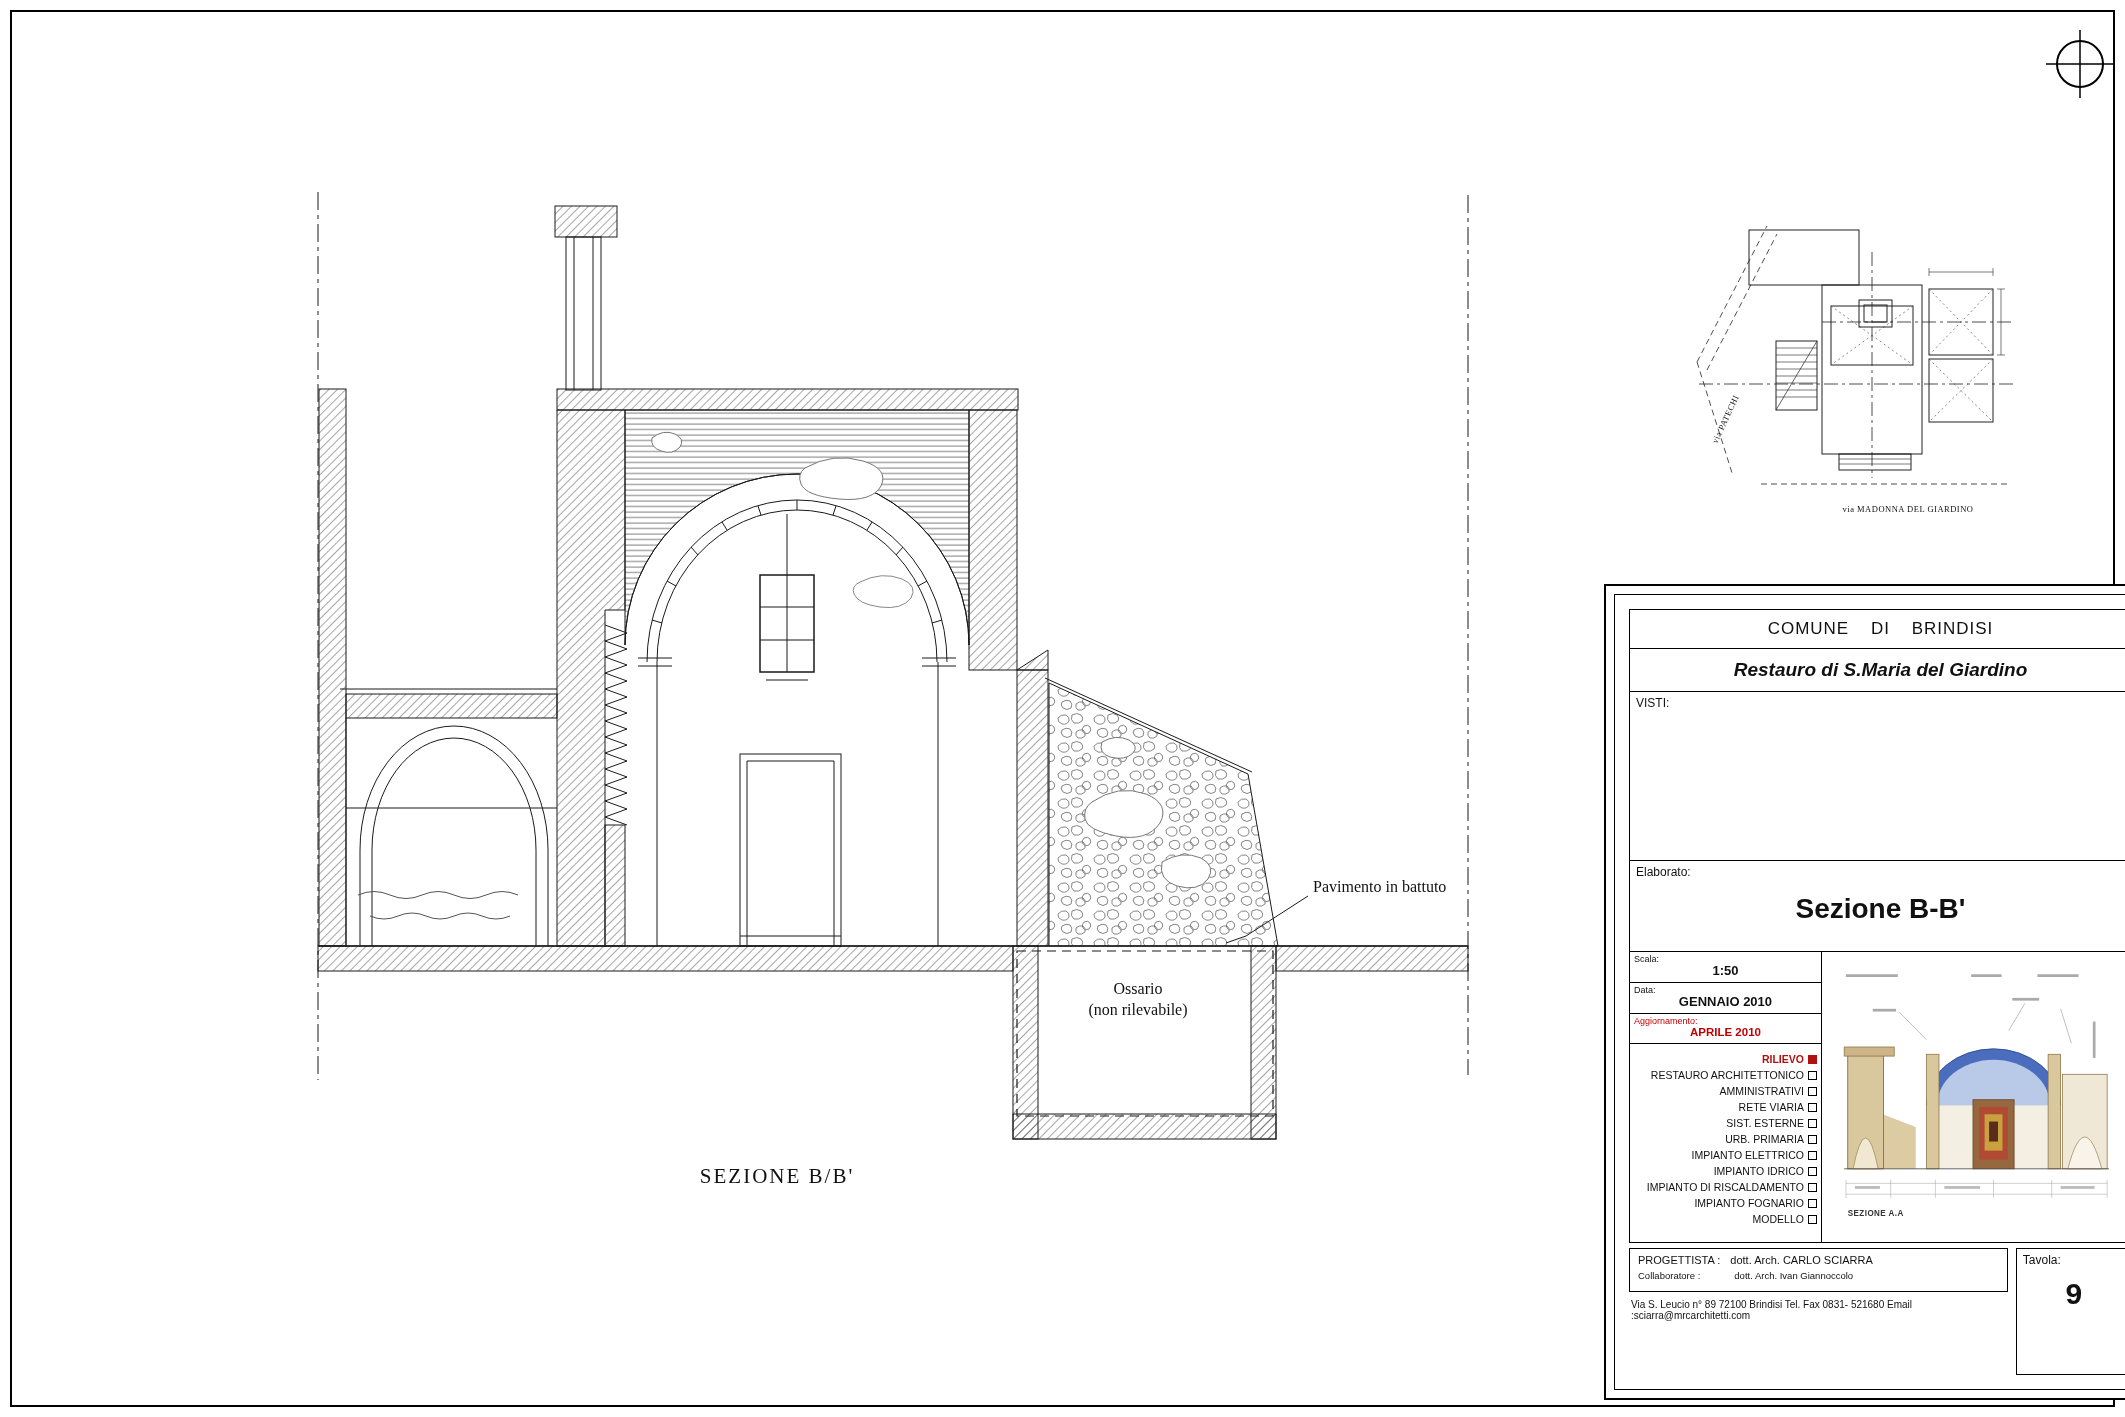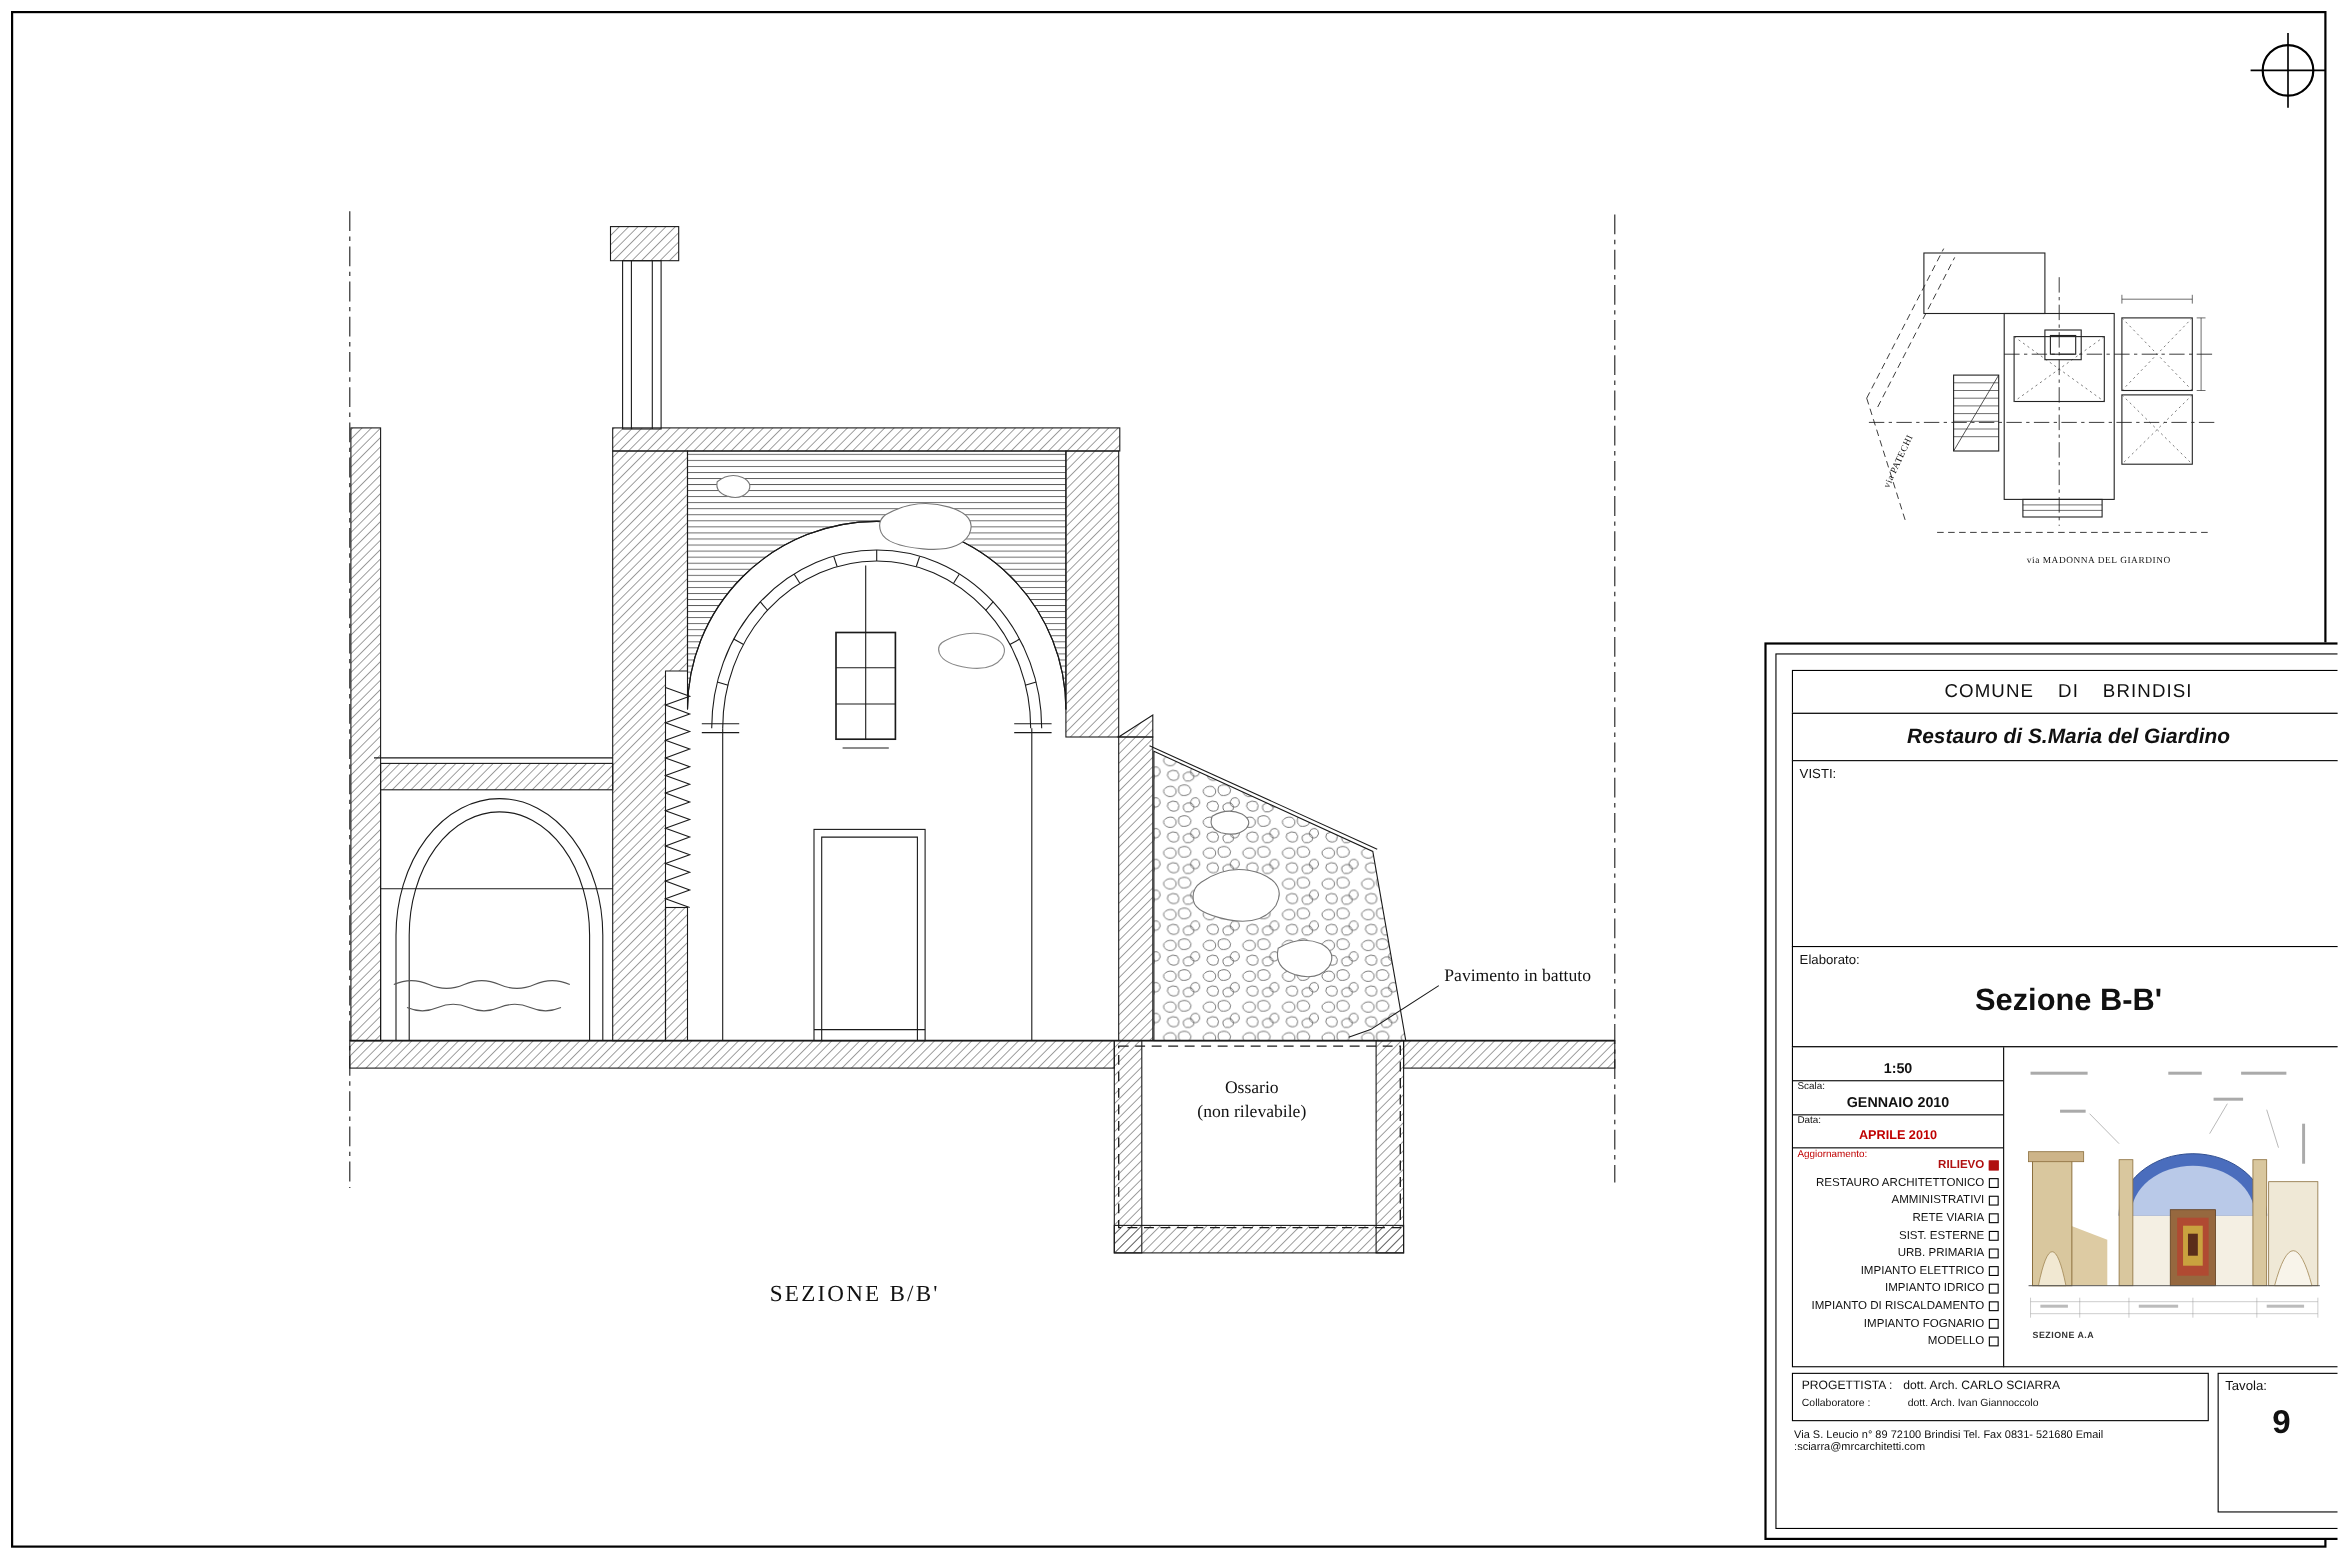--- a/index.html
+++ b/index.html
@@ -27,21 +27,21 @@
   .tb-comune { height:40px; font-size:17px; letter-spacing:1px; word-spacing:16px; }
   .tb-project { height:44px; font-size:19px; font-weight:bold; font-style:italic; }
   .tb-subtitle { height:44px; font-size:18px; font-weight:bold; letter-spacing:.5px; }
   .tb-visti { height:170px; }
   .corner-lbl { position:absolute; top:4px; left:6px; font-size:12px; }
   .tb-elab { height:92px; }
   .tb-elab-title { position:absolute; left:0; right:0; top:32px; text-align:center; font-size:28px; font-weight:bold; }
   .tb-mid { height:292px; display:flex; margin-top:-1px; }
   .tb-mid-left { width:196px; border:1px solid #000; display:flex; flex-direction:column; background:#fff; }
   .kv { position:relative; border-bottom:1px solid #000; height:31px; flex:0 0 auto; }
-  .kv .k { position:absolute; top:2px; left:4px; font-size:9px;margin-top:28px; }
+  .kv .k { position:absolute; top:2px; left:4px; font-size:9px; }
   .kv .v { position:absolute; left:0; right:0; top:11px; text-align:center; font-weight:bold; font-size:13px; }
   .kv.agg { height:30px; }
   .kv.agg .k, .kv.agg .v { color:#c00000; }
   .kv.agg .v { font-size:11.5px; top:12px; }
   .checklist { flex:1 1 auto; padding-top:7px; }
   .cl-row { display:flex; justify-content:flex-end; align-items:center; height:16px; padding-right:4px; font-size:10.5px; white-space:nowrap; }
   .cl-row.hl { color:#b01010; font-weight:bold; }
   .cl-box { width:9px; height:9px; border:1px solid #000; margin-left:4px; flex:0 0 auto; }
   .cl-box.filled { background:#b01010; border-color:#b01010; }
   .tb-mid-right { flex:1 1 auto; border:1px solid #000; margin-left:-1px; background:#fff; padding:15px; }

